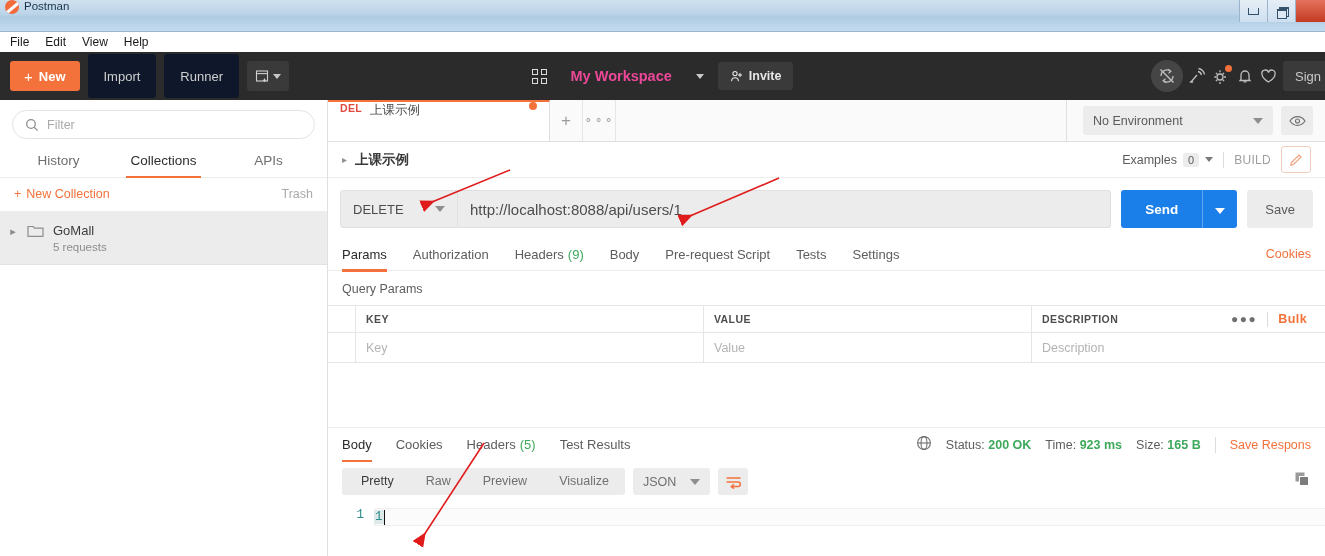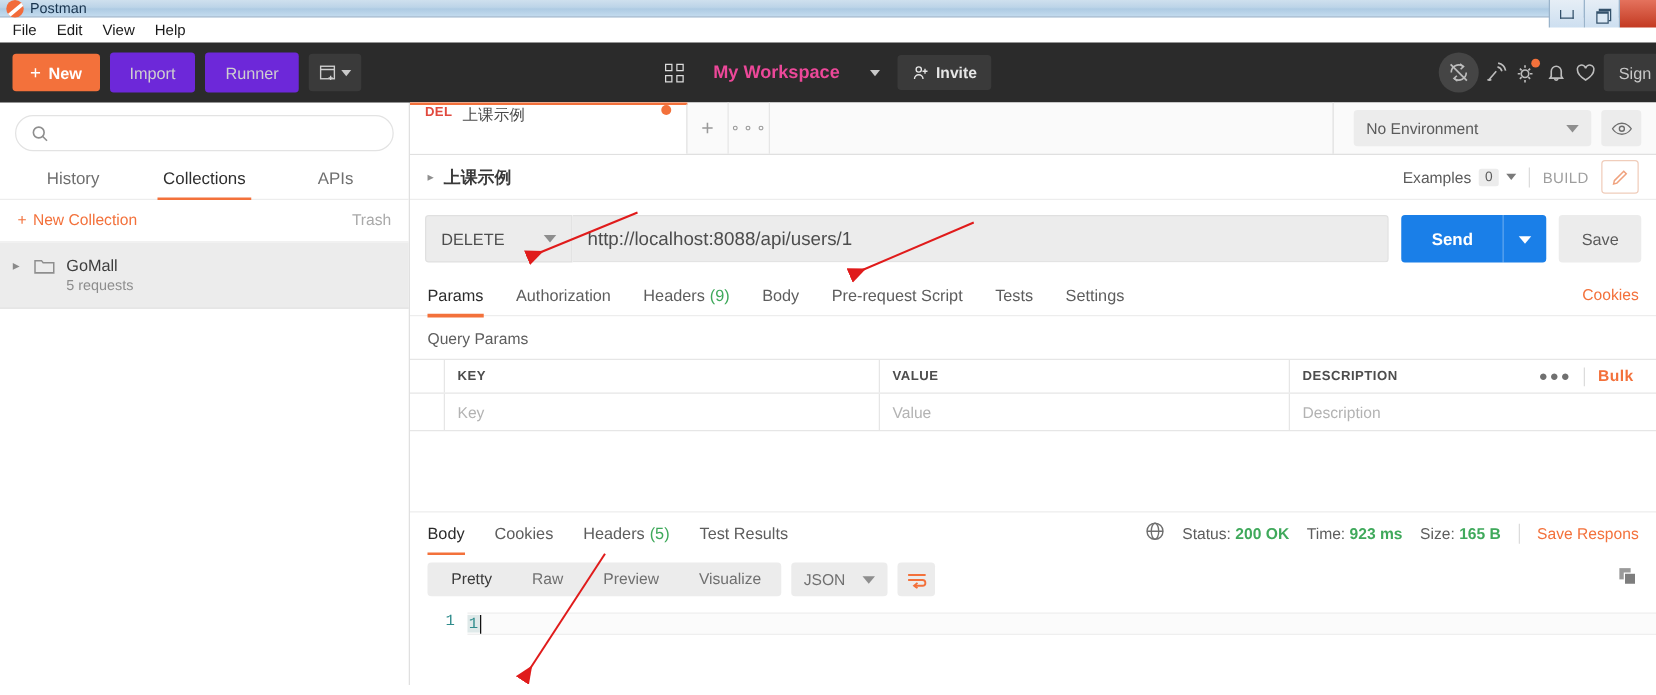--- a/index.html
+++ b/index.html
@@ -6,23 +6,23 @@
   html, body {
     width: 1325px; height: 556px;
     overflow: hidden;
     font-family: "Liberation Sans", sans-serif;
     background: #fff;
   }
   body { position: relative; }
 
   
   .titlebar {
-    height: 14px; width: 100%;
+    height: 32px; width: 100%;
     background: linear-gradient(to bottom, #cfe0ee 0%, #bcd4e8 45%, #aecbe3 55%, #c3dbee 100%);
-    display: flex; align-items: center;
+    display: flex; 
     position: relative;
     border-bottom: 1px solid #9ab4cb;
   }
   .titlebar-icon {
     width: 14px; height: 14px; margin-left: 5px; margin-right: 5px;
     border-radius: 50%;
     background: #f26b3a;
     position: relative; overflow: hidden;
   }
   .titlebar-icon::after {
@@ -76,22 +76,22 @@
   }
   .btn-new {
     background: #f3713b; color: #fff;
     height: 30px; border-radius: 3px;
     display: flex; align-items: center; gap: 6px;
     padding: 0 14px; font-size: 13px; font-weight: bold;
     cursor: pointer; margin-right: 8px;
   }
   .btn-new .plus { font-size: 15px; font-weight: normal; }
   .btn-dark {
-    background: #6d28d9; color: #cfcfcf;
-    height: 32px; border-radius: 3px;
+    background: #0f172a; color: #cfcfcf;
+    height: 44px; border-radius: 3px;
     display: flex; align-items: center; justify-content: center;
     padding: 0 16px; font-size: 13px; cursor: pointer;
     margin-right: 8px;
   }
   .btn-icon-dark {
     background: #3a3a3a; color: #cfcfcf;
     height: 30px; width: 42px; border-radius: 3px;
     display: flex; align-items: center; justify-content: center; gap: 3px;
     cursor: pointer;
   }
@@ -460,20 +460,21 @@
 
 <div class="main">
 
   <div class="sidebar">
     <div class="filter-wrap">
       <div class="filter-box">
         <svg width="14" height="14" viewBox="0 0 14 14">
           <circle cx="6" cy="6" r="4.3" fill="none" stroke="#8e8e8e" stroke-width="1.3"></circle>
           <line x1="9.2" y1="9.2" x2="12.6" y2="12.6" stroke="#8e8e8e" stroke-width="1.3"></line>
         </svg>
+        <input placeholder="Filter" style="">
       </div>
     </div>
     <div class="side-tabs">
       <div class="side-tab">History</div>
       <div class="side-tab active">Collections</div>
       <div class="side-tab">APIs</div>
     </div>
     <div class="side-actions">
       <div class="new-collection">
         <span>+</span>

